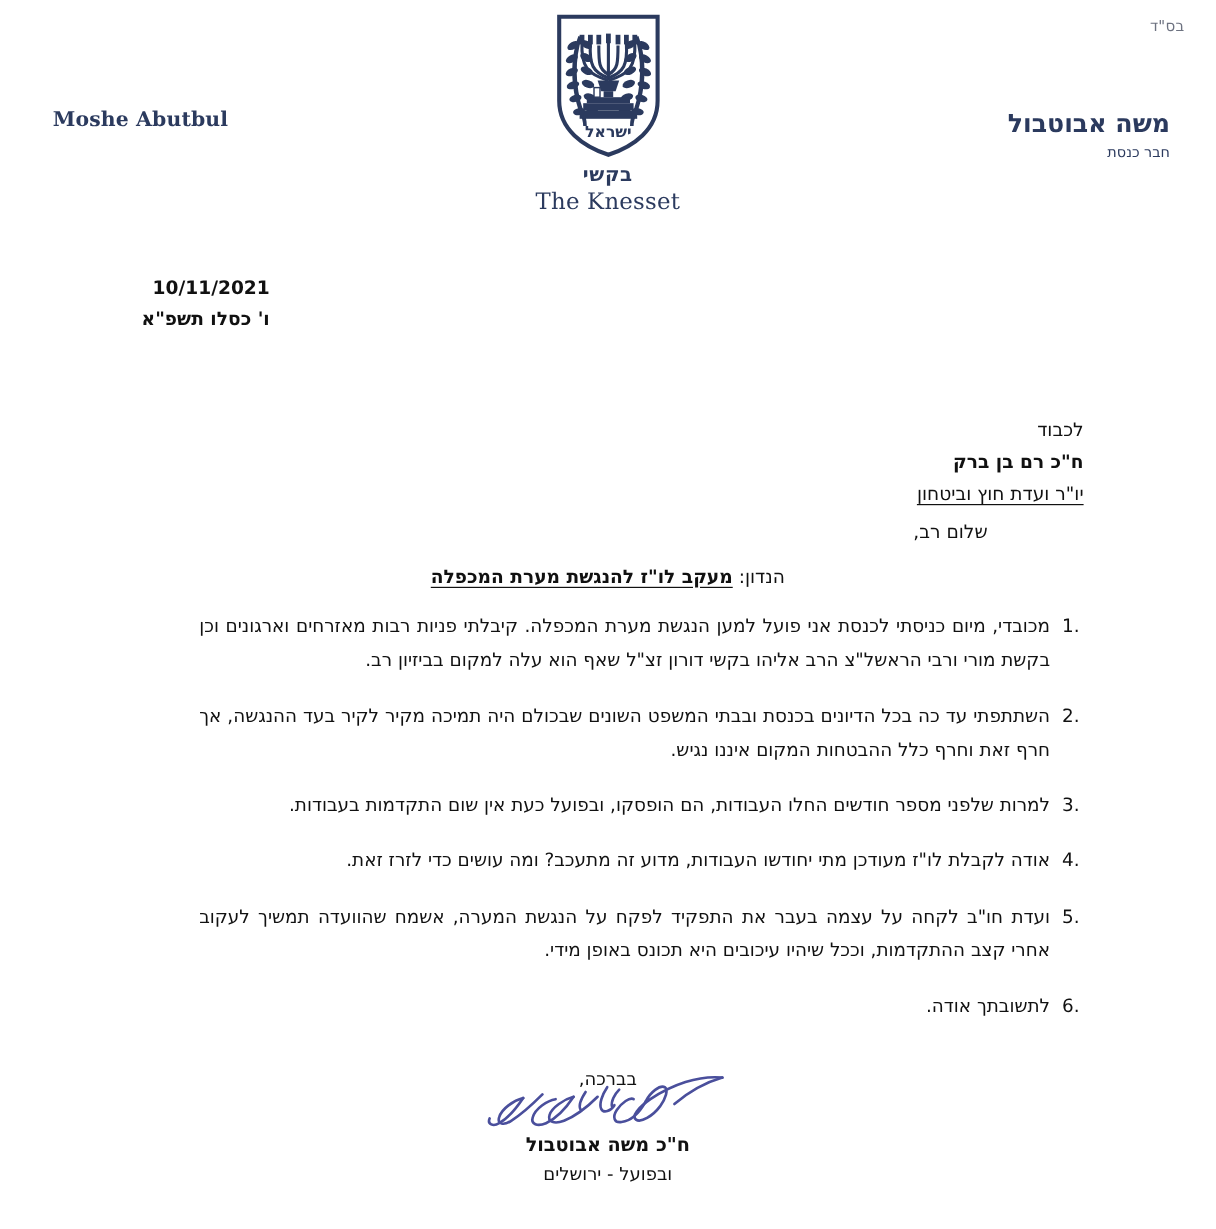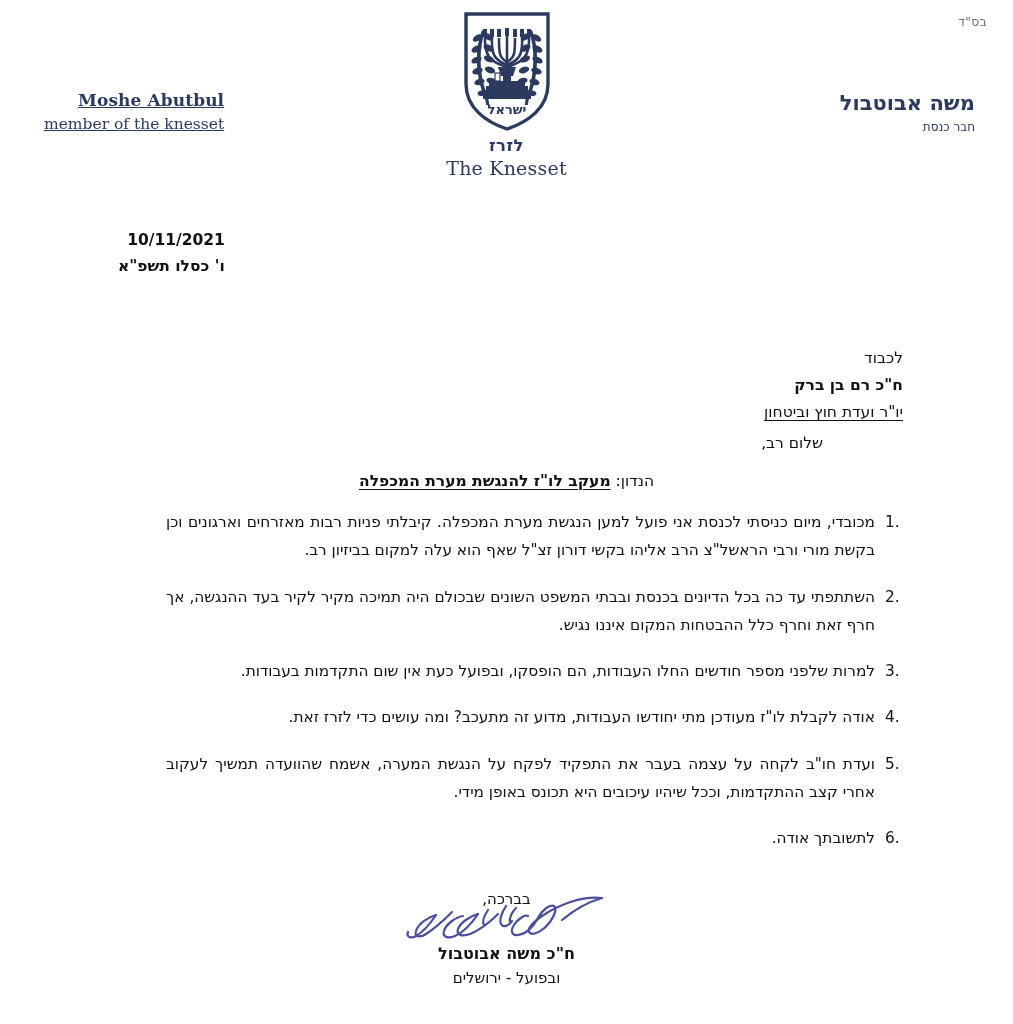--- a/index.html
+++ b/index.html
@@ -37,25 +37,24 @@
     position: absolute;
     top: 0;
     left: 0;
     right: 0;
     height: 200px;
   }
   .lh-left {
     position: absolute;
     left: 44px;
     top: 88px;
-    text-align: right;
+    text-align: center;
     direction: ltr;
     font-family: "DejaVu Serif", "Liberation Serif", serif;
     color: #2b3a5e;
-    text-decoration: underline;
   }
   .lh-left .name {
     font-size: 17px;
     font-weight: bold;
     line-height: 1.45;
     letter-spacing: .1px;
   }
   .lh-left .role {
     font-size: 15.5px;
     font-weight: normal;
@@ -248,21 +247,20 @@
 <body>
 
 <div class="page">
 
   <div class="bsd">בס"ד</div>
 
   <div class="letterhead">
 
     <div class="lh-left">
       <div class="name">Moshe Abutbul</div>
-      <div class="role">member of the knesset</div>
     </div>
 
     <div class="emblem-block">
       <svg class="emblem-svg" width="98" height="122" viewBox="0 0 98 122" aria-label="Emblem of Israel">
 
         <path d="M8 4 H90 V74 C90 98 70 112 49 119 C28 112 8 98 8 74 Z" fill="#ffffff" stroke="#2b3a5e" stroke-width="3.4"></path>
 
         <g fill="#2b3a5e">
           <path d="M24 20 C17 38 17 62 25 84 C27 88 28 92 28 95 L31 95 C31 90 30 86 28 82 C21 62 21 38 27 21 Z"></path>
           <ellipse cx="19.5" cy="28" rx="5.2" ry="3" transform="rotate(-32 19.5 28)"></ellipse>
@@ -319,21 +317,21 @@
 
         <g fill="#2b3a5e">
           <rect x="31" y="71" width="36" height="5"></rect>
           <rect x="28" y="76" width="42" height="6"></rect>
           <rect x="25" y="82" width="48" height="7"></rect>
           <rect x="37" y="63" width="5" height="8" fill="#ffffff" stroke="#2b3a5e" stroke-width="1.2"></rect>
         </g>
 
         <text x="49" y="104" text-anchor="middle" font-family="DejaVu Sans, Liberation Sans, sans-serif" font-size="13" font-weight="bold" fill="#2b3a5e">ישראל</text>
       </svg>
-      <div class="emblem-he">לזרז</div>
+      <div class="emblem-he">בקשי</div>
       <div class="emblem-en">The Knesset</div>
     </div>
 
     <div class="lh-right">
       <div class="name">משה אבוטבול</div>
       <div class="role">חבר כנסת</div>
     </div>
 
   </div>
 

